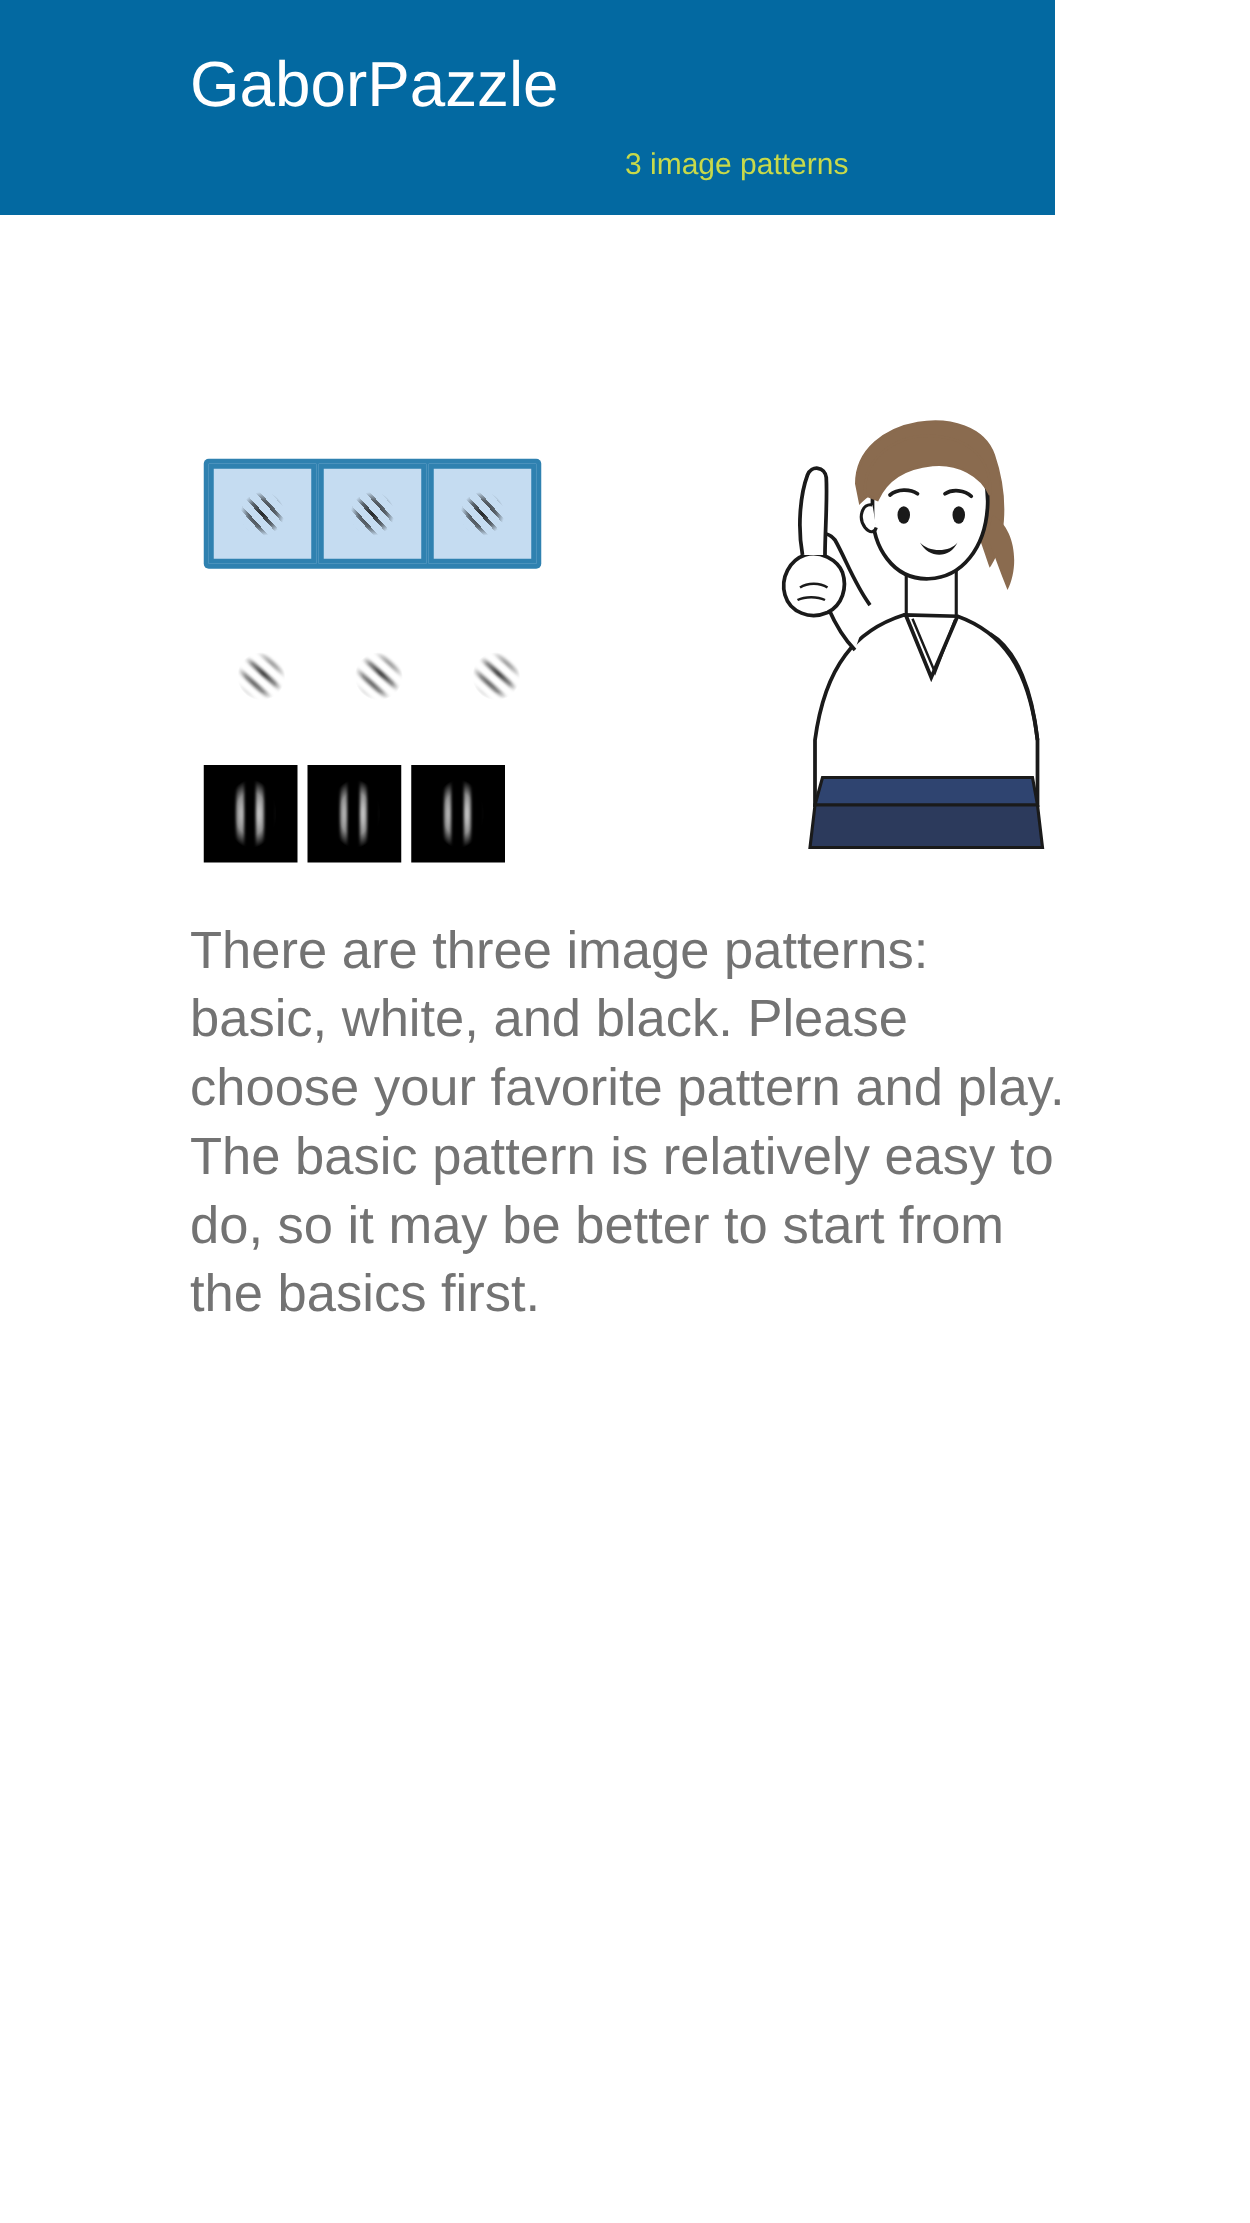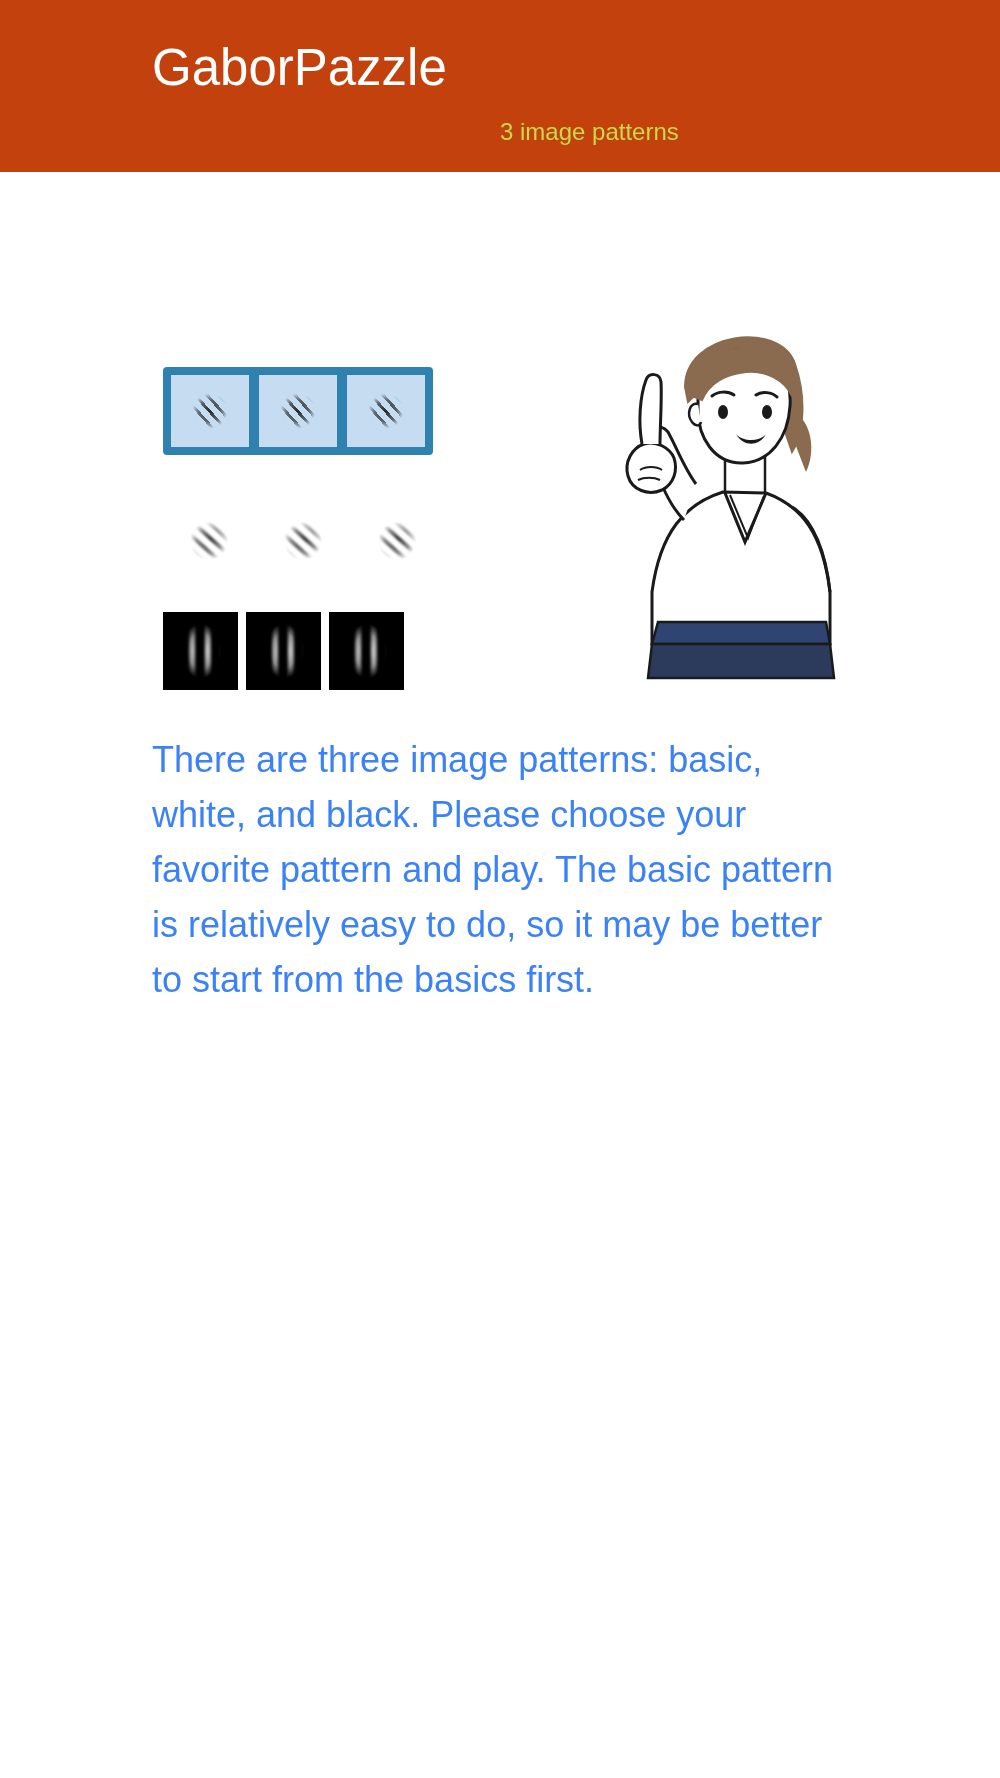--- a/index.html
+++ b/index.html
@@ -13,23 +13,23 @@
     position: relative;
     font-family: "Liberation Sans", sans-serif;
     overflow: hidden;
   }
 
   
   .app-header {
     position: absolute;
     left: 0;
     top: 0;
-    width: 1000px;
+    width: 844px;
     height: 172px;
-    background: #c2410c;
+    background: #0369a1;
     box-sizing: border-box;
   }
   .app-title {
     position: absolute;
     left: 152px;
     top: 38px;
     font-size: 51px;
     color: #ffffff;
     font-weight: normal;
     letter-spacing: 0px;
@@ -177,23 +177,23 @@
     width: 300px;
     height: 390px;
   }
 
   
   .description {
     position: absolute;
     left: 152px;
     top: 560px;
     width: 700px;
-    font-size: 36px;
+    font-size: 42px;
     line-height: 55px;
-    color: #3b82f6;
+    color: #737373;
     white-space: pre-wrap;
   }
 </style>
 </head>
 <body>
 
 <div class="app-header">
   <div class="app-title">GaborPazzle</div>
   <div class="app-subtitle">3 image patterns</div>
 </div>

